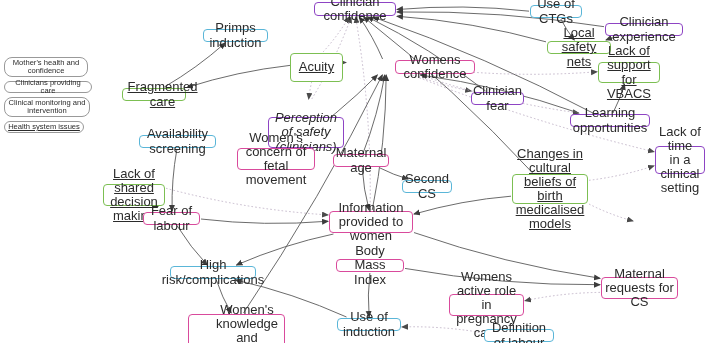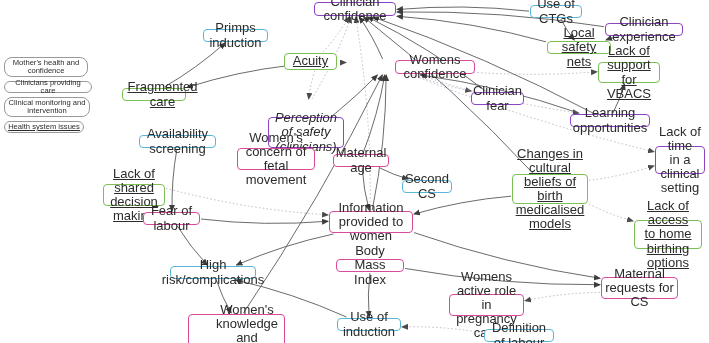--- a/index.html
+++ b/index.html
@@ -105,21 +105,21 @@
         <path d="M600,292.3888888888889 Q562.0833333333334,292.80555555555554 525,300.72222222222223" fill="none" stroke="#b8a8bf" stroke-width="0.8" stroke-dasharray="1.6,2.2" marker-end="url(#ah-dot)"></path>
         <path d="M483,332.86 Q442.797,325.84 402,326.92" fill="none" stroke="#b8a8bf" stroke-width="0.8" stroke-dasharray="1.6,2.2" marker-end="url(#ah-dot)"></path>
       </g>
   </svg>
   <div id="node-layer">
       <div class="node c-purple" style="left: 314px; top: 2px; width: 82px; height: 14px;">Clinician confidence</div>
       <div class="node c-blue" style="left: 530px; top: 5px; width: 52px; height: 13px;">Use of CTGs</div>
       <div class="node c-purple" style="left: 605px; top: 23px; width: 78px; height: 13px;">Clinician experience</div>
       <div class="node c-blue" style="left: 203px; top: 29px; width: 65px; height: 13px;">Primps induction</div>
       <div class="node c-green" style="left: 547px; top: 41px; width: 64px; height: 13px;">Local safety nets</div>
-      <div class="node c-green" style="left: 284px; top: 53px; width: 53px; height: 17px;">Acuity</div>
+      <div class="node c-green" style="left: 290px; top: 53px; width: 53px; height: 29px;">Acuity</div>
       <div class="node c-pink" style="left: 347px; top: 60px; width: 80px; height: 14px; margin-left: 48px;">Womens confidence</div>
       <div class="node c-green" style="left: 598px; top: 62px; width: 62px; height: 21px;">Lack of support
 for VBACS</div>
       <div class="node c-green" style="left: 122px; top: 88px; width: 64px; height: 13px; padding-left: 20px;">Fragmented care</div>
       <div class="node c-purple" style="left: 471px; top: 92px; width: 53px; height: 13px;">Clinician fear</div>
       <div class="node c-purple" style="left: 268px; top: 117px; width: 76px; height: 31px; font-style: italic;">Perception of safety
 (clinicians)</div>
       <div class="node c-purple" style="left: 570px; top: 114px; width: 80px; height: 13px;">Learning opportunities</div>
       <div class="node c-blue" style="left: 139px; top: 135px; width: 77px; height: 13px;">Availability screening</div>
       <div class="node c-purple" style="left: 655px; top: 146px; width: 50px; height: 28px;">Lack of time
@@ -130,23 +130,20 @@
       <div class="node c-pink" style="left: 333px; top: 154px; width: 56px; height: 13px;">Maternal age</div>
       <div class="node c-green" style="left: 103px; top: 184px; width: 62px; height: 22px;">Lack of shared
 decision making</div>
       <div class="node c-blue" style="left: 402px; top: 180px; width: 50px; height: 13px;">Second CS</div>
       <div class="node c-green" style="left: 512px; top: 174px; width: 76px; height: 30px;">Changes in cultural
 beliefs of birth
 medicalised models</div>
       <div class="node c-pink" style="left: 143px; top: 212px; width: 57px; height: 13px;">Fear of labour</div>
       <div class="node c-pink" style="left: 329px; top: 211px; width: 84px; height: 22px;">Information provided to
 women</div>
-      <div class="node c-green" style="left: 634px; top: 220px; width: 68px; height: 29px;">Lack of access
-to home birthing
-options</div>
       <div class="node c-blue" style="left: 170px; top: 266px; width: 86px; height: 13px;">High risk/complications</div>
       <div class="node c-pink" style="left: 336px; top: 259px; width: 68px; height: 13px;">Body Mass Index</div>
       <div class="node c-pink" style="left: 601px; top: 277px; width: 77px; height: 22px;">Maternal requests for
 CS</div>
       <div class="node c-pink" style="left: 449px; top: 294px; width: 75px; height: 22px;">Womens active role
 in pregnancy care</div>
       <div class="node c-pink" style="left: 188px; top: 314px; width: 97px; height: 34px; padding-left: 24px;">Women's knowledge and
 understanding</div>
       <div class="node c-blue" style="left: 337px; top: 318px; width: 64px; height: 13px;">Use of induction</div>
       <div class="node c-blue" style="left: 484px; top: 329px; width: 70px; height: 13px;">Definition of labour</div>

